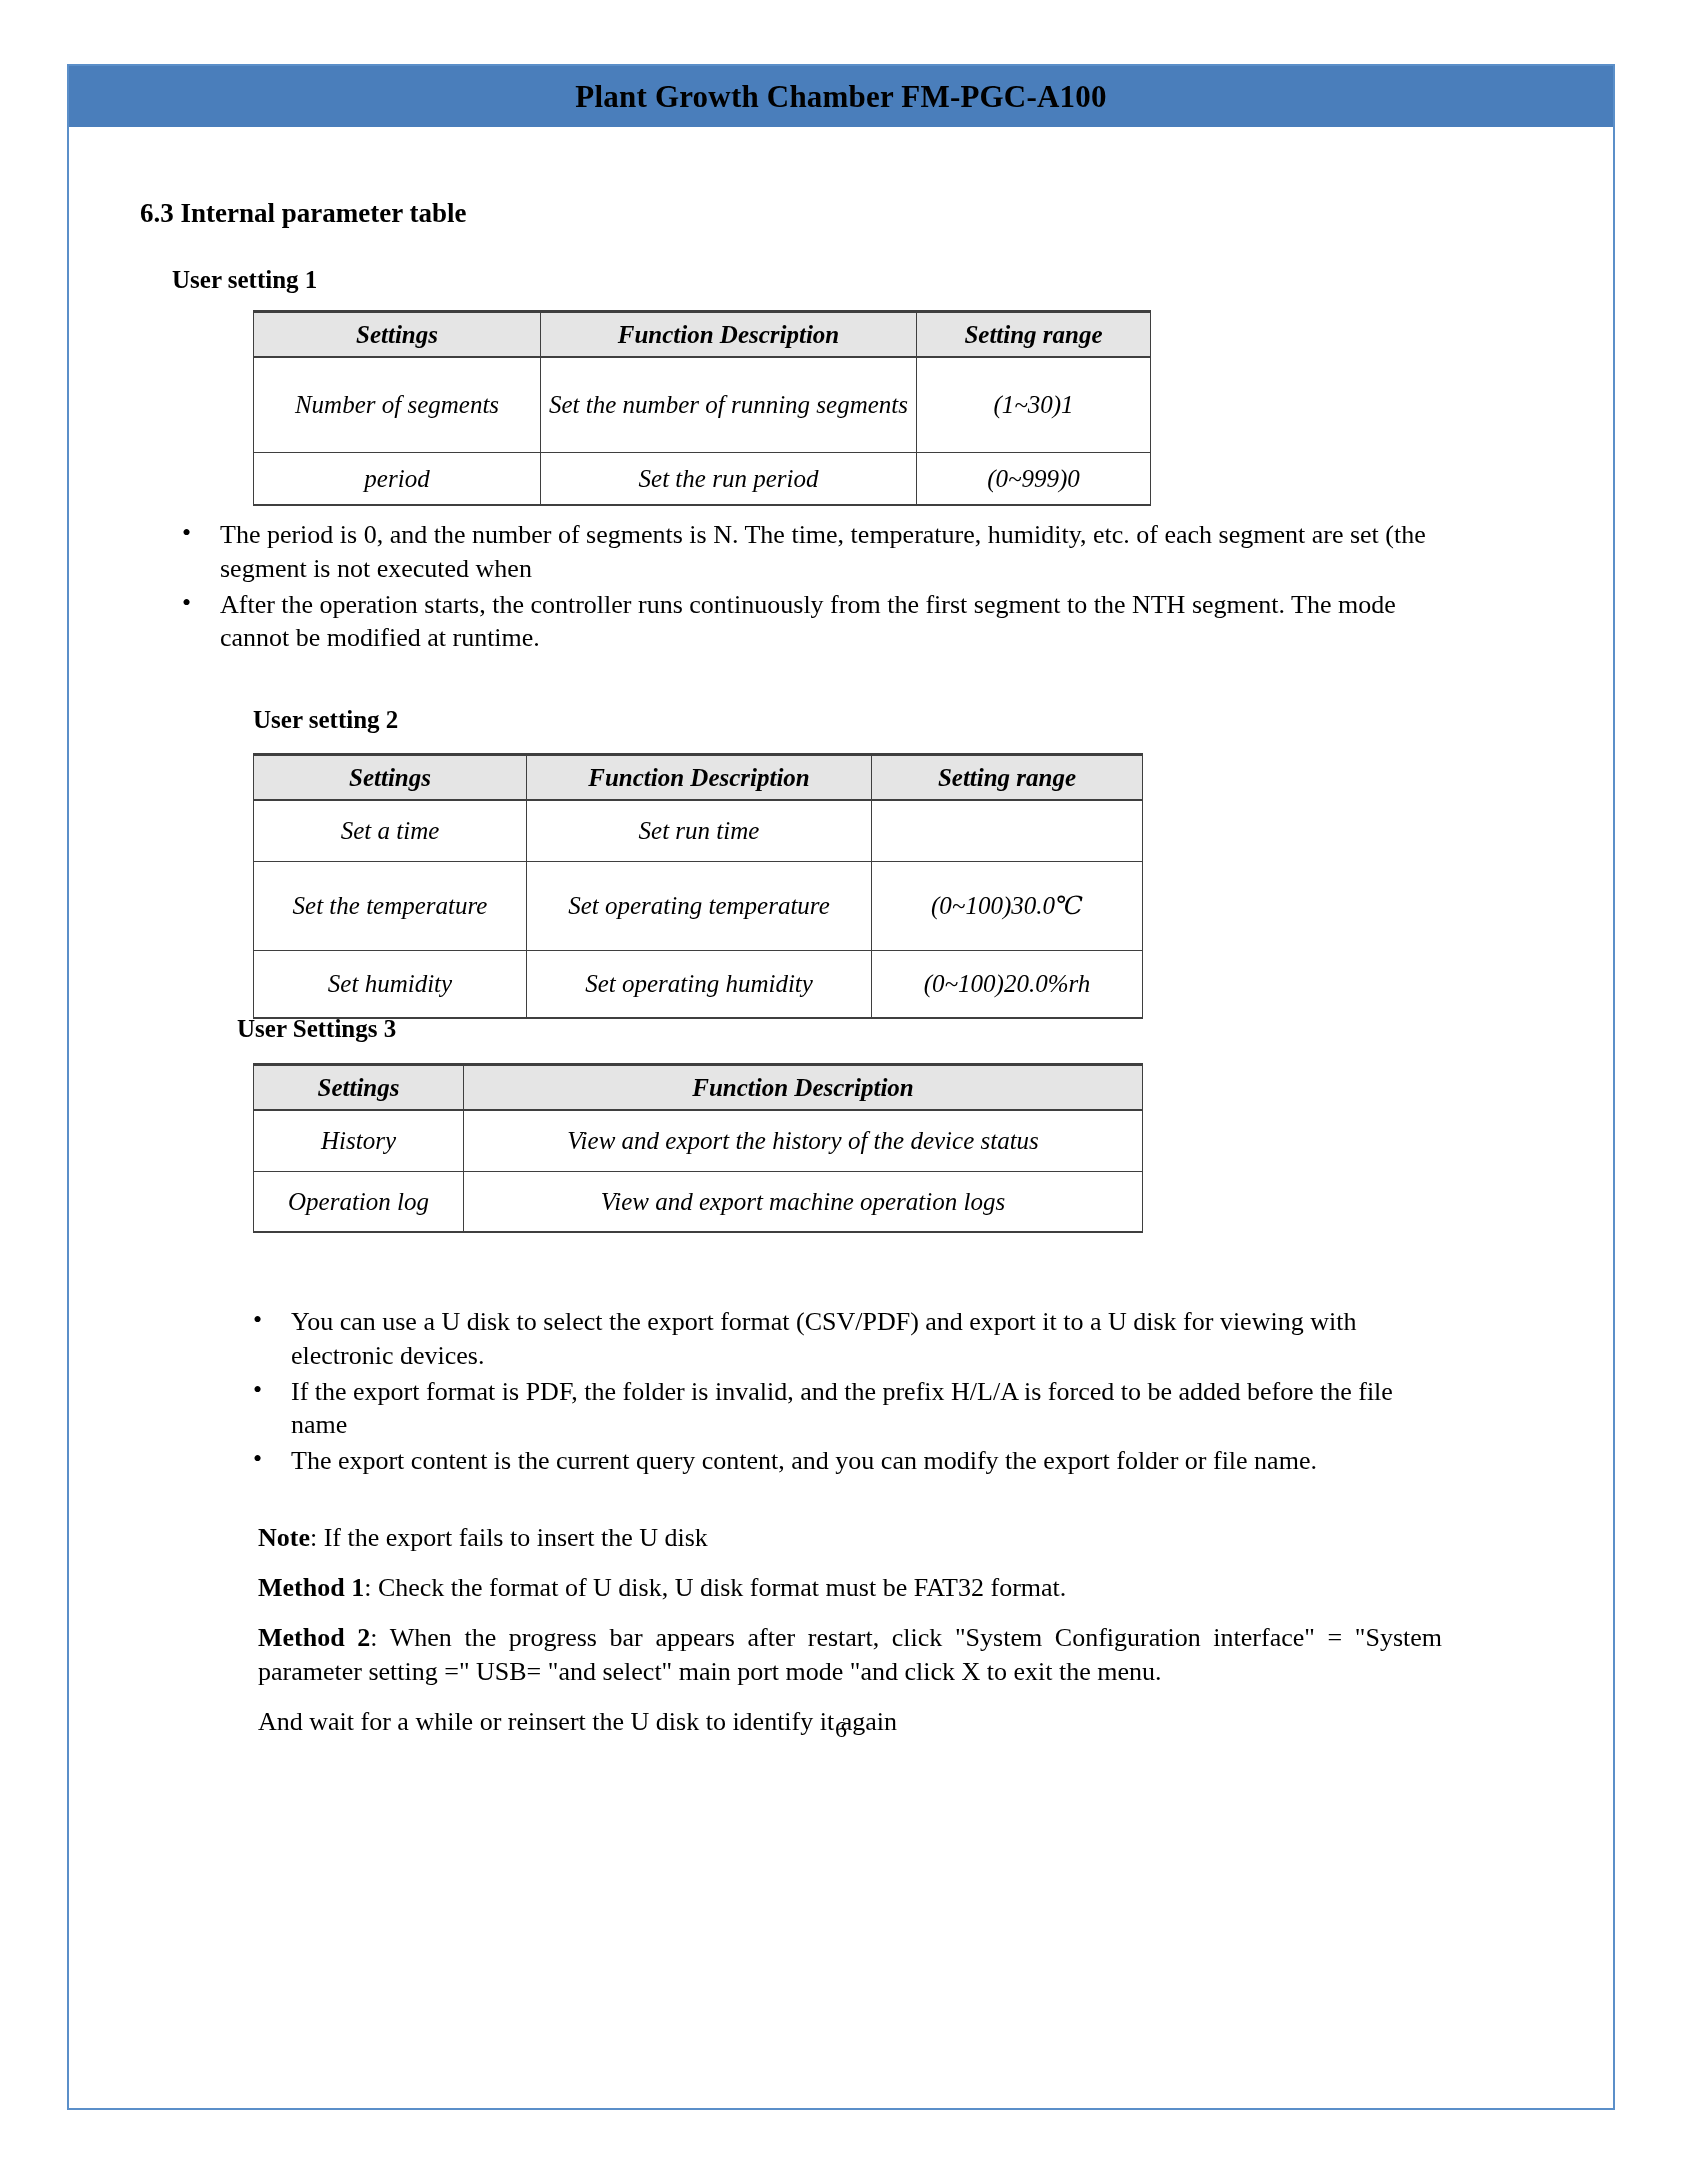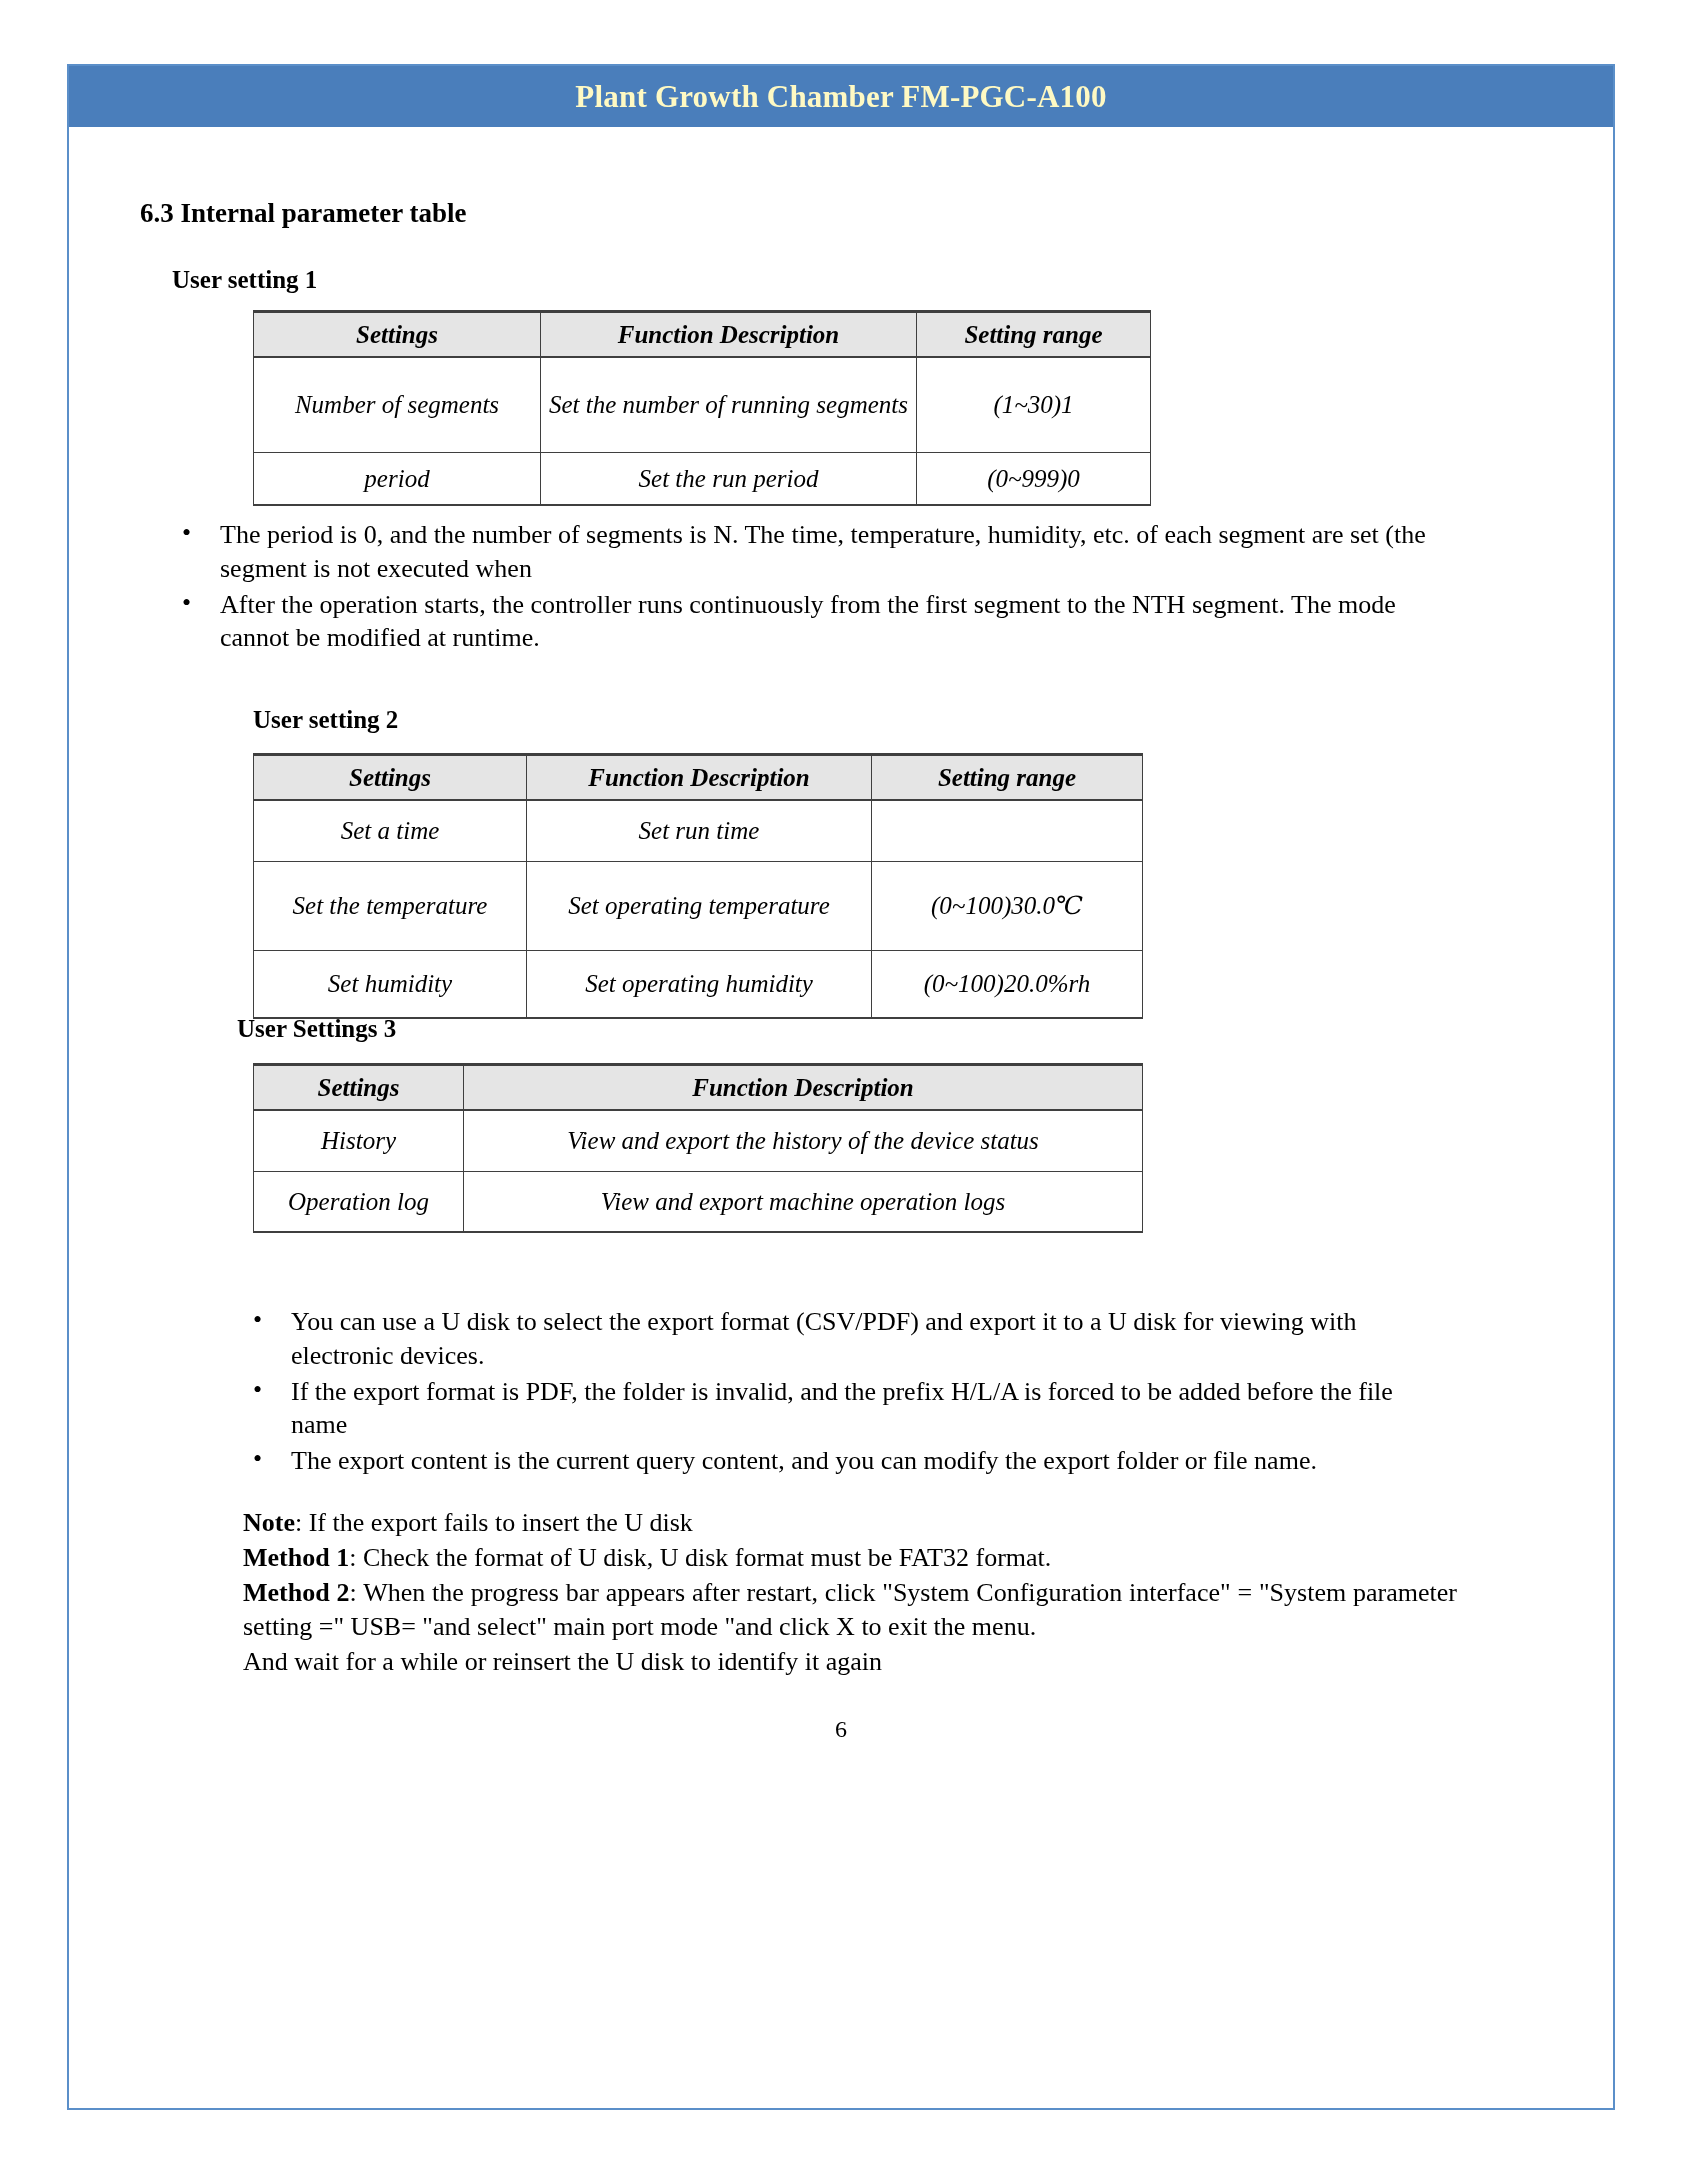--- a/index.html
+++ b/index.html
@@ -29,21 +29,21 @@
 
   #banner {
     height: 61px;
     background: #4A7EBB;
     display: flex;
     align-items: center;
     justify-content: center;
     box-sizing: border-box;
   }
   #banner-title {
-    color: #fef9c3;
+    color: #000000;
     font-size: 31px;
     font-weight: bold;
     letter-spacing: 0.2px;
     font-family: "Liberation Serif", "DejaVu Serif", serif;
   }
 
   #content {
     position: relative;
     padding: 0 40px 0 40px;
     box-sizing: border-box;
@@ -122,21 +122,21 @@
     padding-left: 77px;
   }
 
   
   #note-block {
     position: absolute;
     font-size: 26px;
     line-height: 1.34;
   }
   #note-block p {
-    margin: 0;
+    margin: 15px;
     padding: 0;
   }
   #note-block .lbl { font-weight: bold; }
   .justif { text-align: justify; text-justify: inter-word; }
 
   #page-number {
     position: absolute;
     width: 100%;
     text-align: center;
     font-size: 24px;

